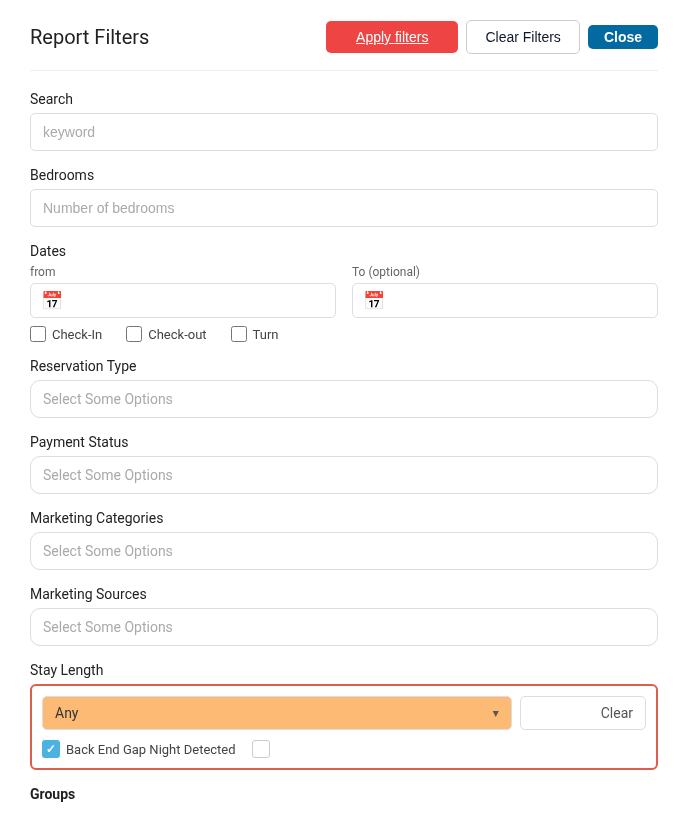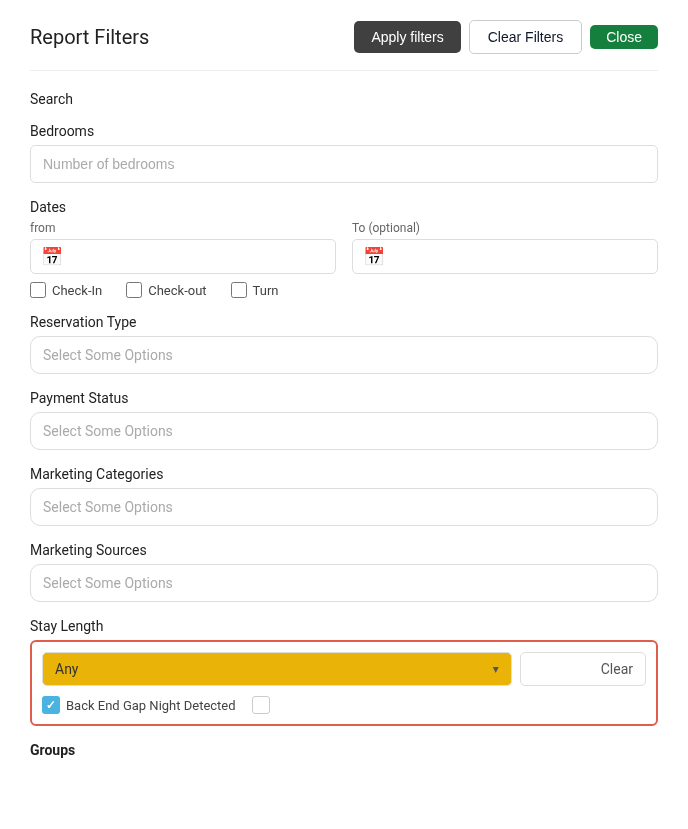--- a/index.html
+++ b/index.html
@@ -26,47 +26,48 @@
       font-size: 20px;
       font-weight: 400;
       color: #222;
     }
     .header-buttons {
       display: flex;
       gap: 8px;
       align-items: center;
     }
     .btn-apply {
-      background: #404040;
+      background: #ef4444;
       color: #fff;
       border: none;
       border-radius: 5px;
-      padding: 8px 17px;
+      padding: 8px 30px;
       font-size: 14px;
       font-weight: 500;
       cursor: pointer;
+      text-decoration: underline;
     }
     .btn-clear {
       background: #fff;
       color: #0f172a;
       border: 1px solid #ccc;
       border-radius: 5px;
       padding: 8px 18px;
       font-size: 14px;
       font-weight: 500;
       cursor: pointer;
     }
     .btn-close {
-      background: #15803d;
+      background: #0369a1;
       color: #fff;
       border: none;
       border-radius: 5px;
       padding: 4px 16px;
       font-size: 14px;
-      font-weight: 400;
+      font-weight: 700;
       cursor: pointer;
     }
     .section {
       margin-bottom: 16px;
     }
     .section-label {
       font-weight: 400;
       font-size: 14px;
       color: #222;
       margin-bottom: 6px;
@@ -160,21 +161,21 @@
       margin-bottom: 10px;
     }
     .stay-length-select-wrap {
       flex: 1;
       position: relative;
       display: flex;
       align-items: center;
       border: 1px solid #ddd;
       border-radius: 5px;
       padding: 8px 12px;
-      background: #eab308;
+      background: #fdba74;
     }
     .stay-length-select-text {
       flex: 1;
       font-size: 14px;
       color: #333;
     }
     .chevron-down {
       font-size: 12px;
       color: #555;
     }
@@ -254,20 +255,21 @@
     <h1 class="header-title">Report Filters</h1>
     <div class="header-buttons">
       <button class="btn-apply">Apply filters</button>
       <button class="btn-clear">Clear Filters</button>
       <button class="btn-close">Close</button>
     </div>
   </div>
 
   <div class="section">
     <div class="section-label">Search</div>
+    <input class="input-field" type="text" placeholder="keyword" style="">
   </div>
 
   <div class="section">
     <div class="section-label">Bedrooms</div>
     <input class="input-field" type="text" placeholder="Number of bedrooms" style="">
   </div>
 
   <div class="section">
     <div class="section-label">Dates</div>
     <div class="dates-row">

